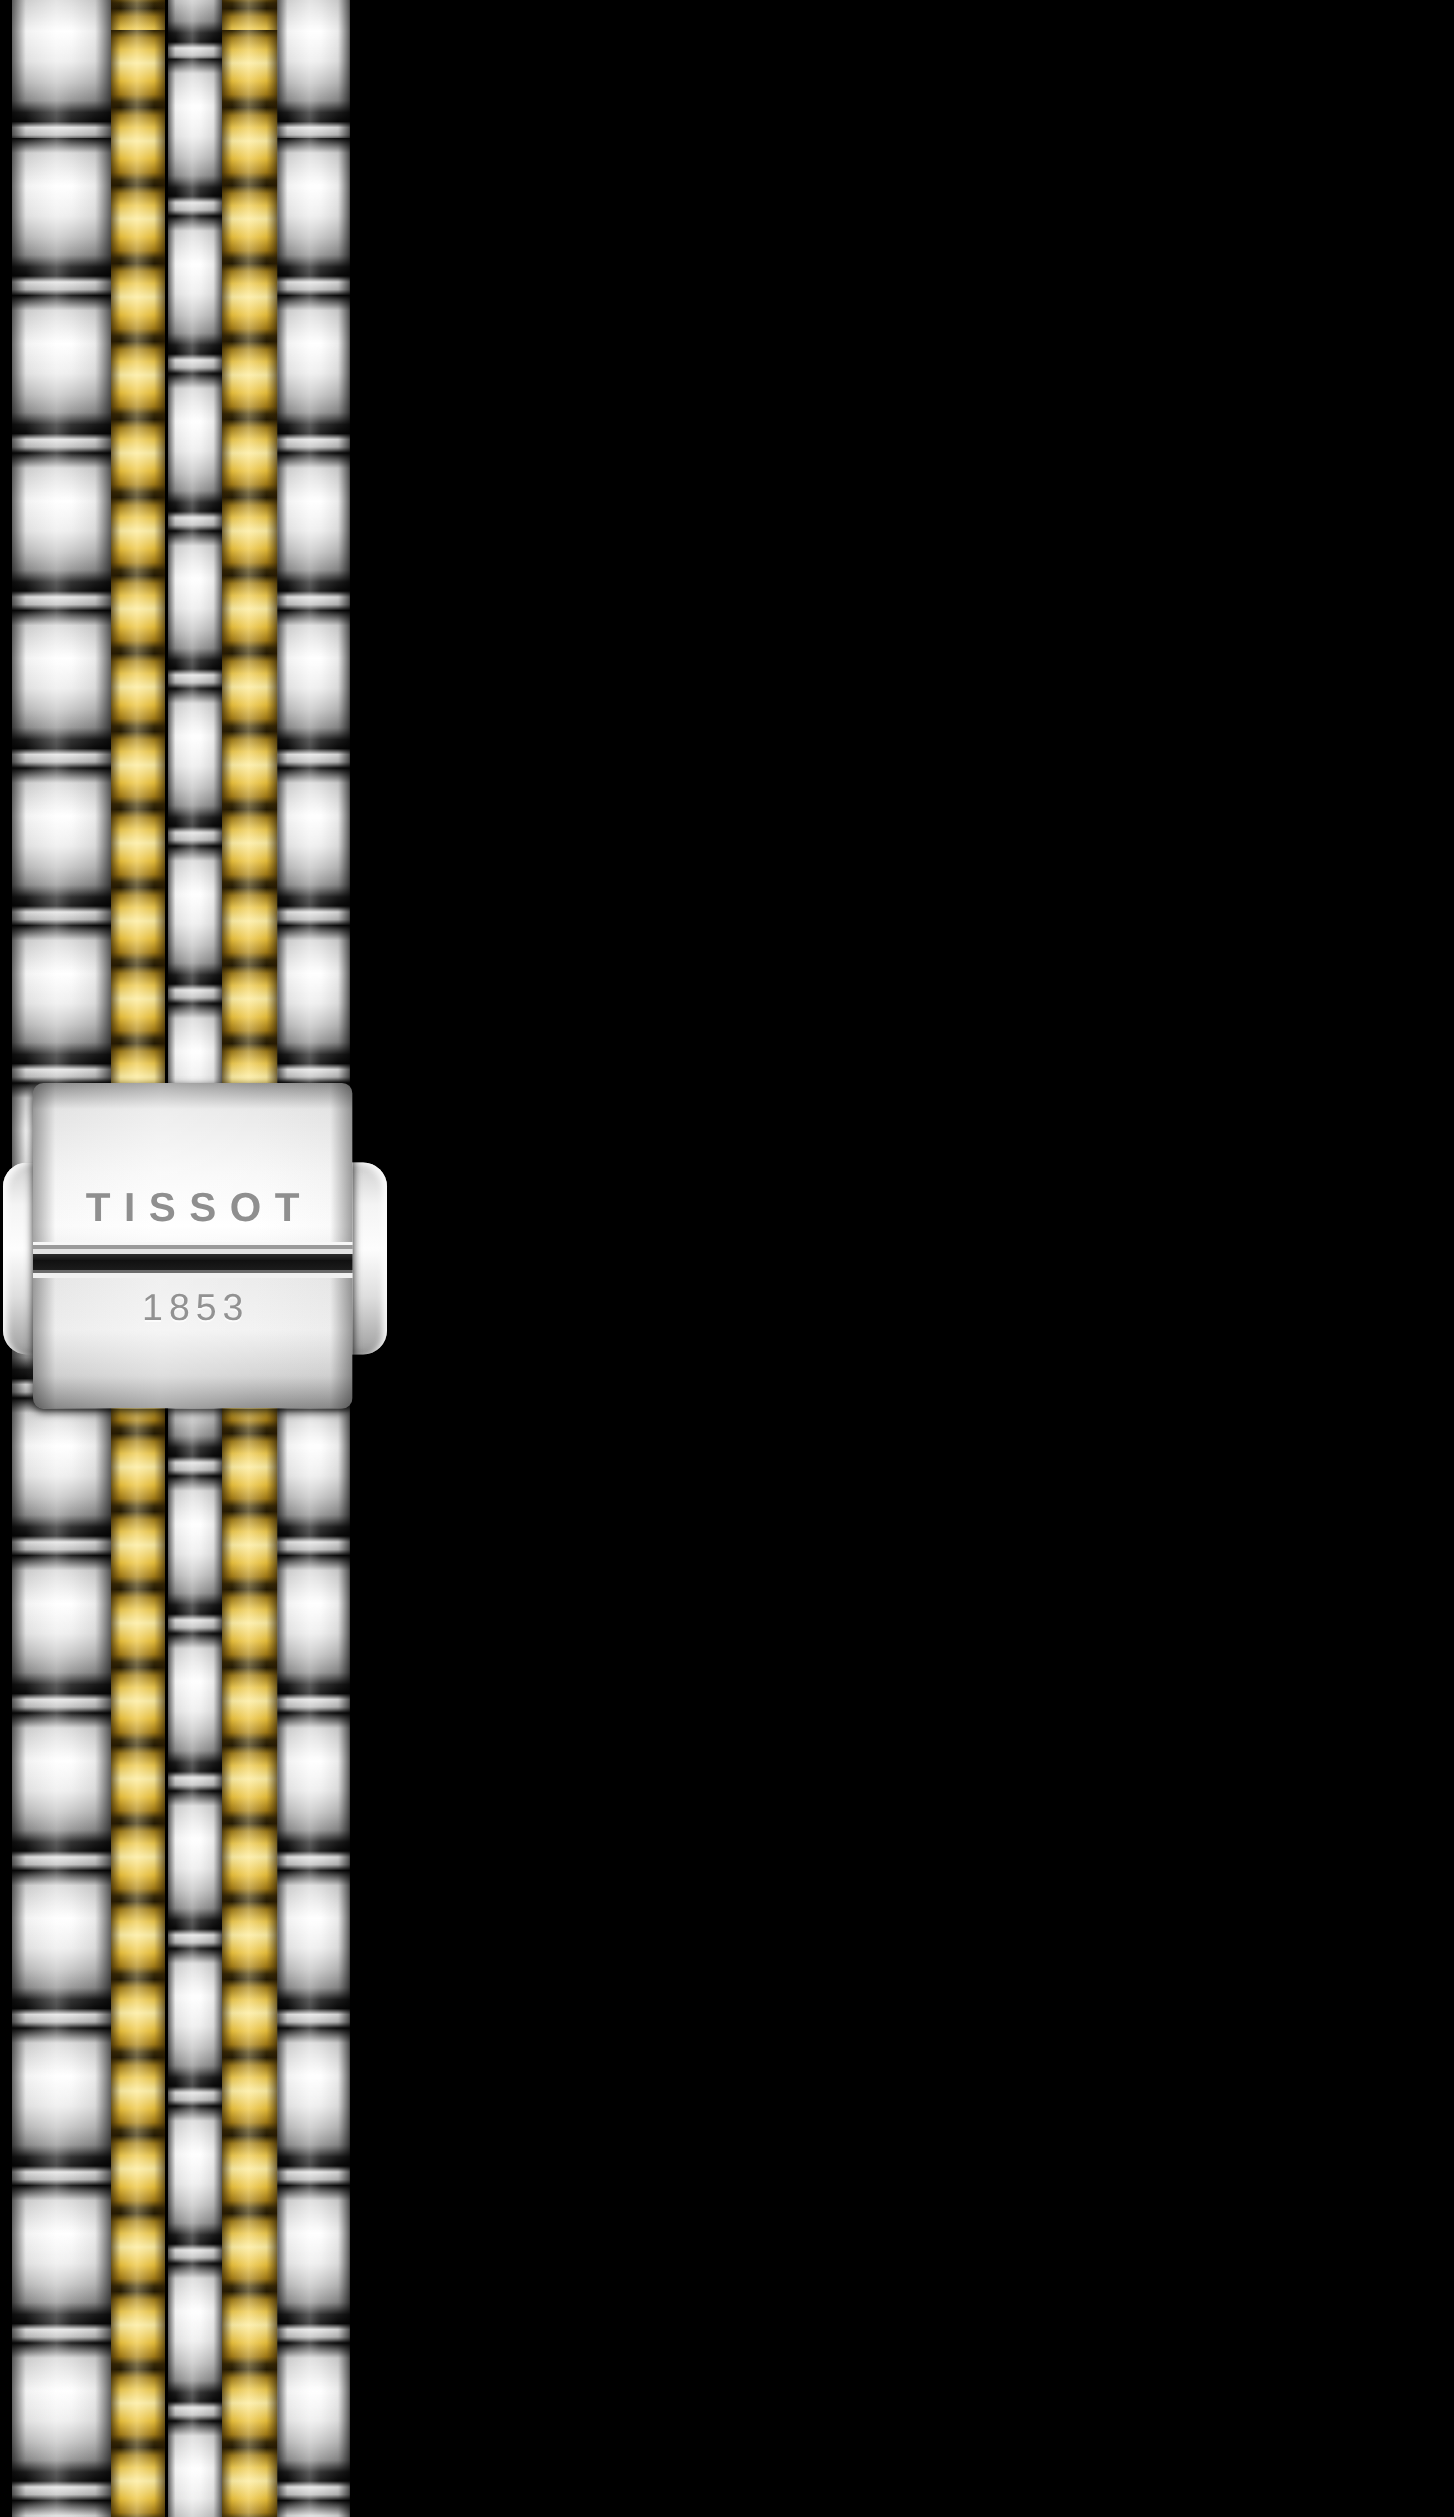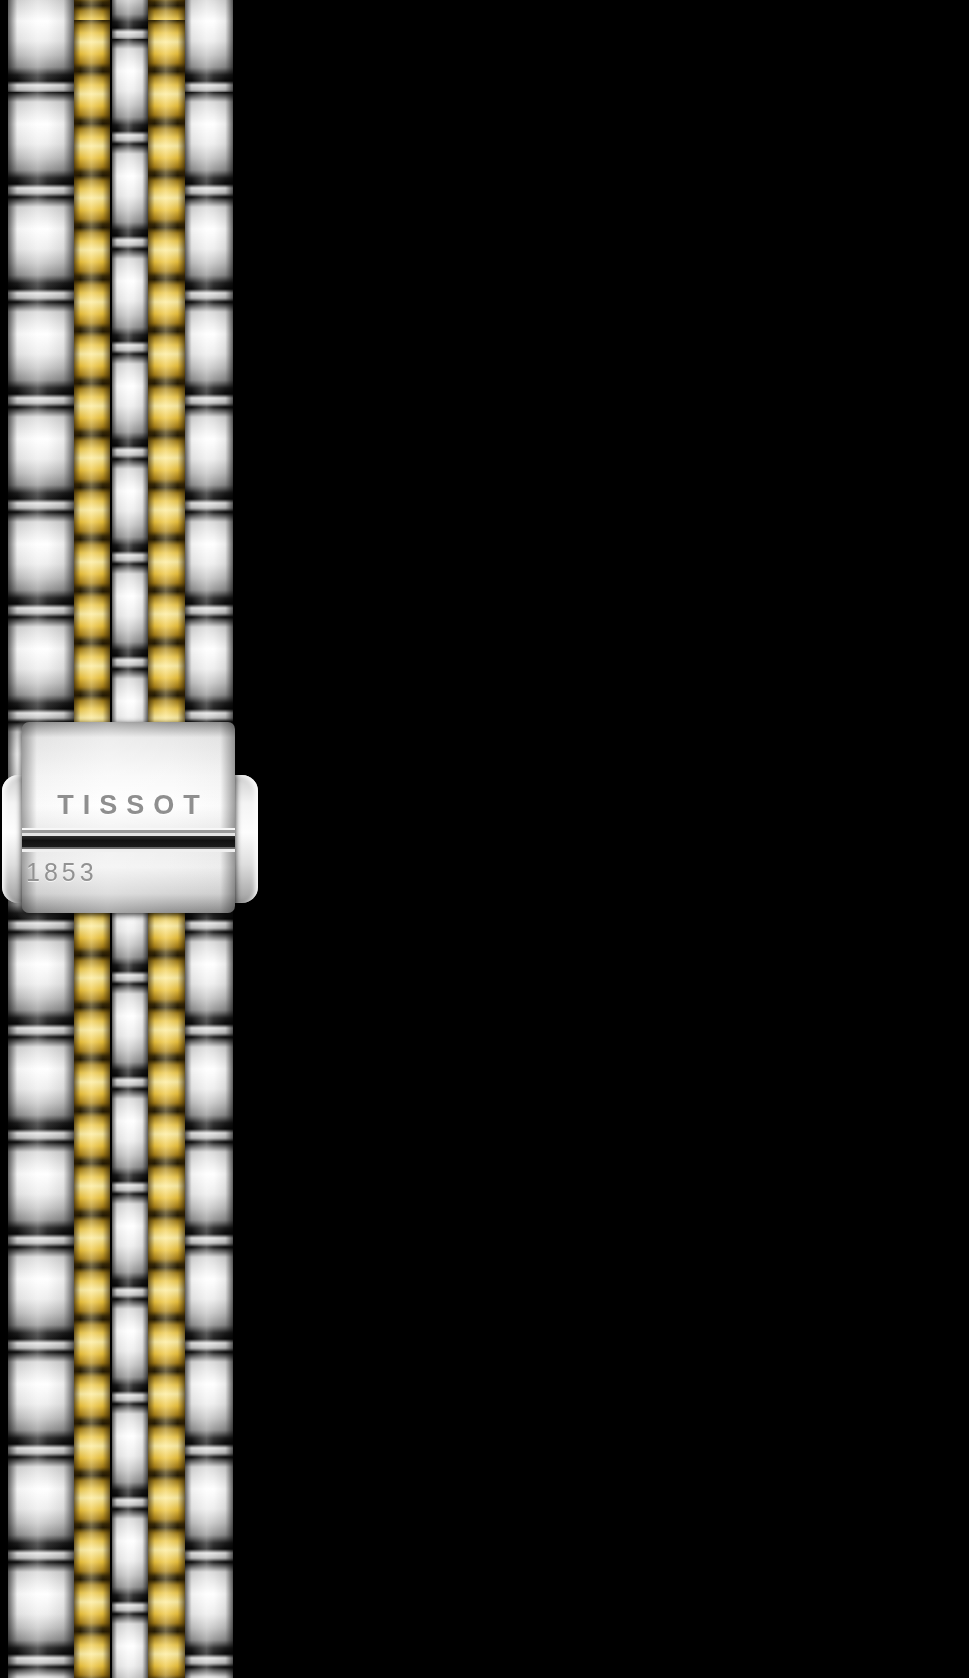--- a/index.html
+++ b/index.html
@@ -98,21 +98,21 @@
   .ear-right {
     right: 0;
     border-radius: 0 16px 16px 0;
     box-shadow: inset -3px 2px 4px rgba(255,255,255,0.9), inset 5px 0 7px rgba(0,0,0,0.28);
   }
   .plate {
     position: absolute;
     left: 20px;
     right: 23px;
     top: 0;
-    height: 191px;
+    height: 217px;
     border-radius: 7px;
     background-image:
       linear-gradient(90deg,
         rgba(0,0,0,0.35) 0%, rgba(0,0,0,0.02) 7%,
         rgba(255,255,255,0.25) 40%, rgba(255,255,255,0.05) 70%,
         rgba(0,0,0,0.02) 93%, rgba(0,0,0,0.38) 100%),
       linear-gradient(180deg,
         #8f8f8f 0%, #e8e8e8 8%, #f8f8f8 28%,
         #ffffff 44%, #ebebeb 60%, #f2f2f2 76%,
         #d3d3d3 90%, #8a8a8a 100%);
@@ -144,20 +144,21 @@
       #2e2e2e 8px, #161616 12px,
       #101010 12px, #1c1c1c 19px,
       #6a6a6a 19px, #6a6a6a 21px,
       #f0f0f0 21px, #f0f0f0 24px);
   }
   .year-engraving {
     position: absolute;
     top: 136px;
     left: 0;
     width: 100%;
+    text-align: center;
     font-size: 25px;
     letter-spacing: 4px;
     text-indent: 4px;
     color: #929292;
     text-shadow: 0 1px 0 rgba(255,255,255,0.7);
   }
 </style>
 </head>
 <body>
 

